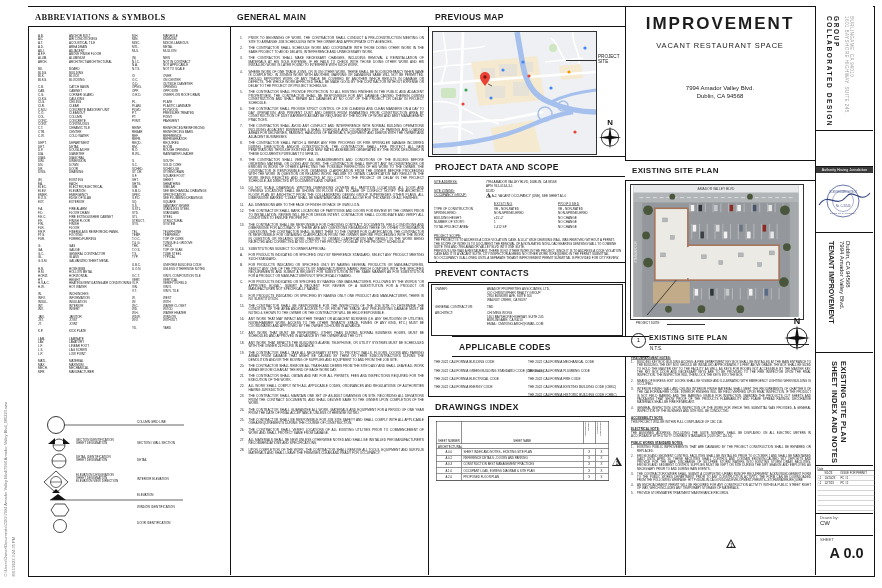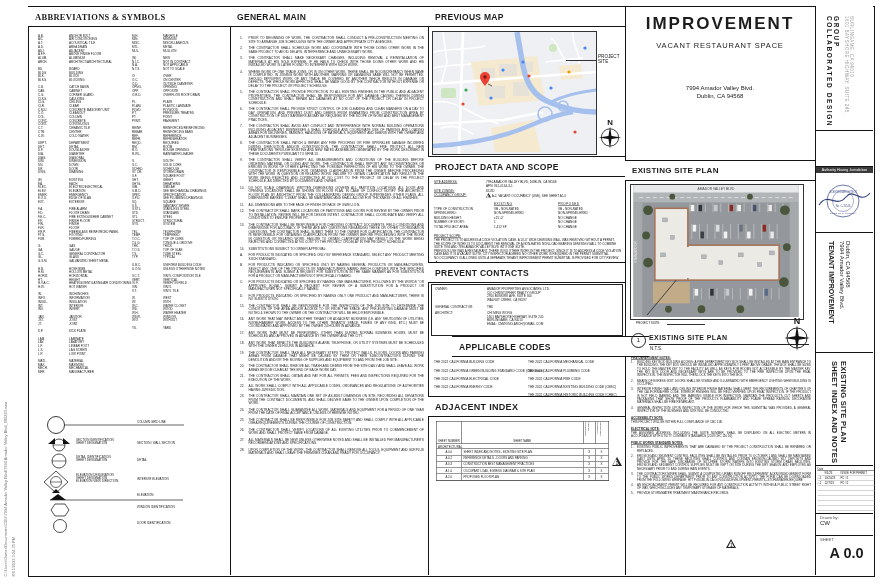--- a/index.html
+++ b/index.html
@@ -1390,21 +1390,21 @@
 
     <li>THE 2022 CALIFORNIA MECHANICAL CODE</li>
         <li>THE 2022 CALIFORNIA PLUMBING CODE</li>
         <li>THE 2022 CALIFORNIA FIRE CODE</li>
         <li>THE 2022 CALIFORNIA EXISTING BUILDING CODE (CEBC)</li>
         <li>THE 2022 CALIFORNIA HISTORIC BUILDING CODE (CHBC)</li>
       </ul>
   </div>
 
   
-  <div class="abs phead" style="left:428px;top:396px;width:197px;font-size:9px;">ADJACENT INDEX</div>
+  <div class="abs phead" style="left:428px;top:396px;width:197px;font-size:9px;">DRAWINGS INDEX</div>
   <div class="abs" style="left:436px;top:421px;width:174px;height:58px;">
     <div class="sc" style="width:344px;border:1.1px solid #222;">
       <div style="display:grid;grid-template-columns:50px 244px 24px 24px;height:44px;border-bottom:1px solid #222;">
         <div class="idx-hcell" style="padding-left:3px;">SHEET NUMBER</div>
         <div class="idx-hcell" style="justify-content:center;">SHEET NAME</div>
         <div style="border-right:1px solid #222;writing-mode:vertical-lr;font-size:4.4px;padding:2px 0 0 2px;">ISSUED FOR PERMIT</div>
         <div style="writing-mode:vertical-lr;font-size:4.4px;padding:2px 0 0 2px;">ISSUED IN RESPONSE 1</div>
       </div>
       <div style="font-size:5.8px;padding:1.5px 0 1.5px 3px;border-bottom:.8px solid #222;">ARCHITECTURAL</div>
       <div>

